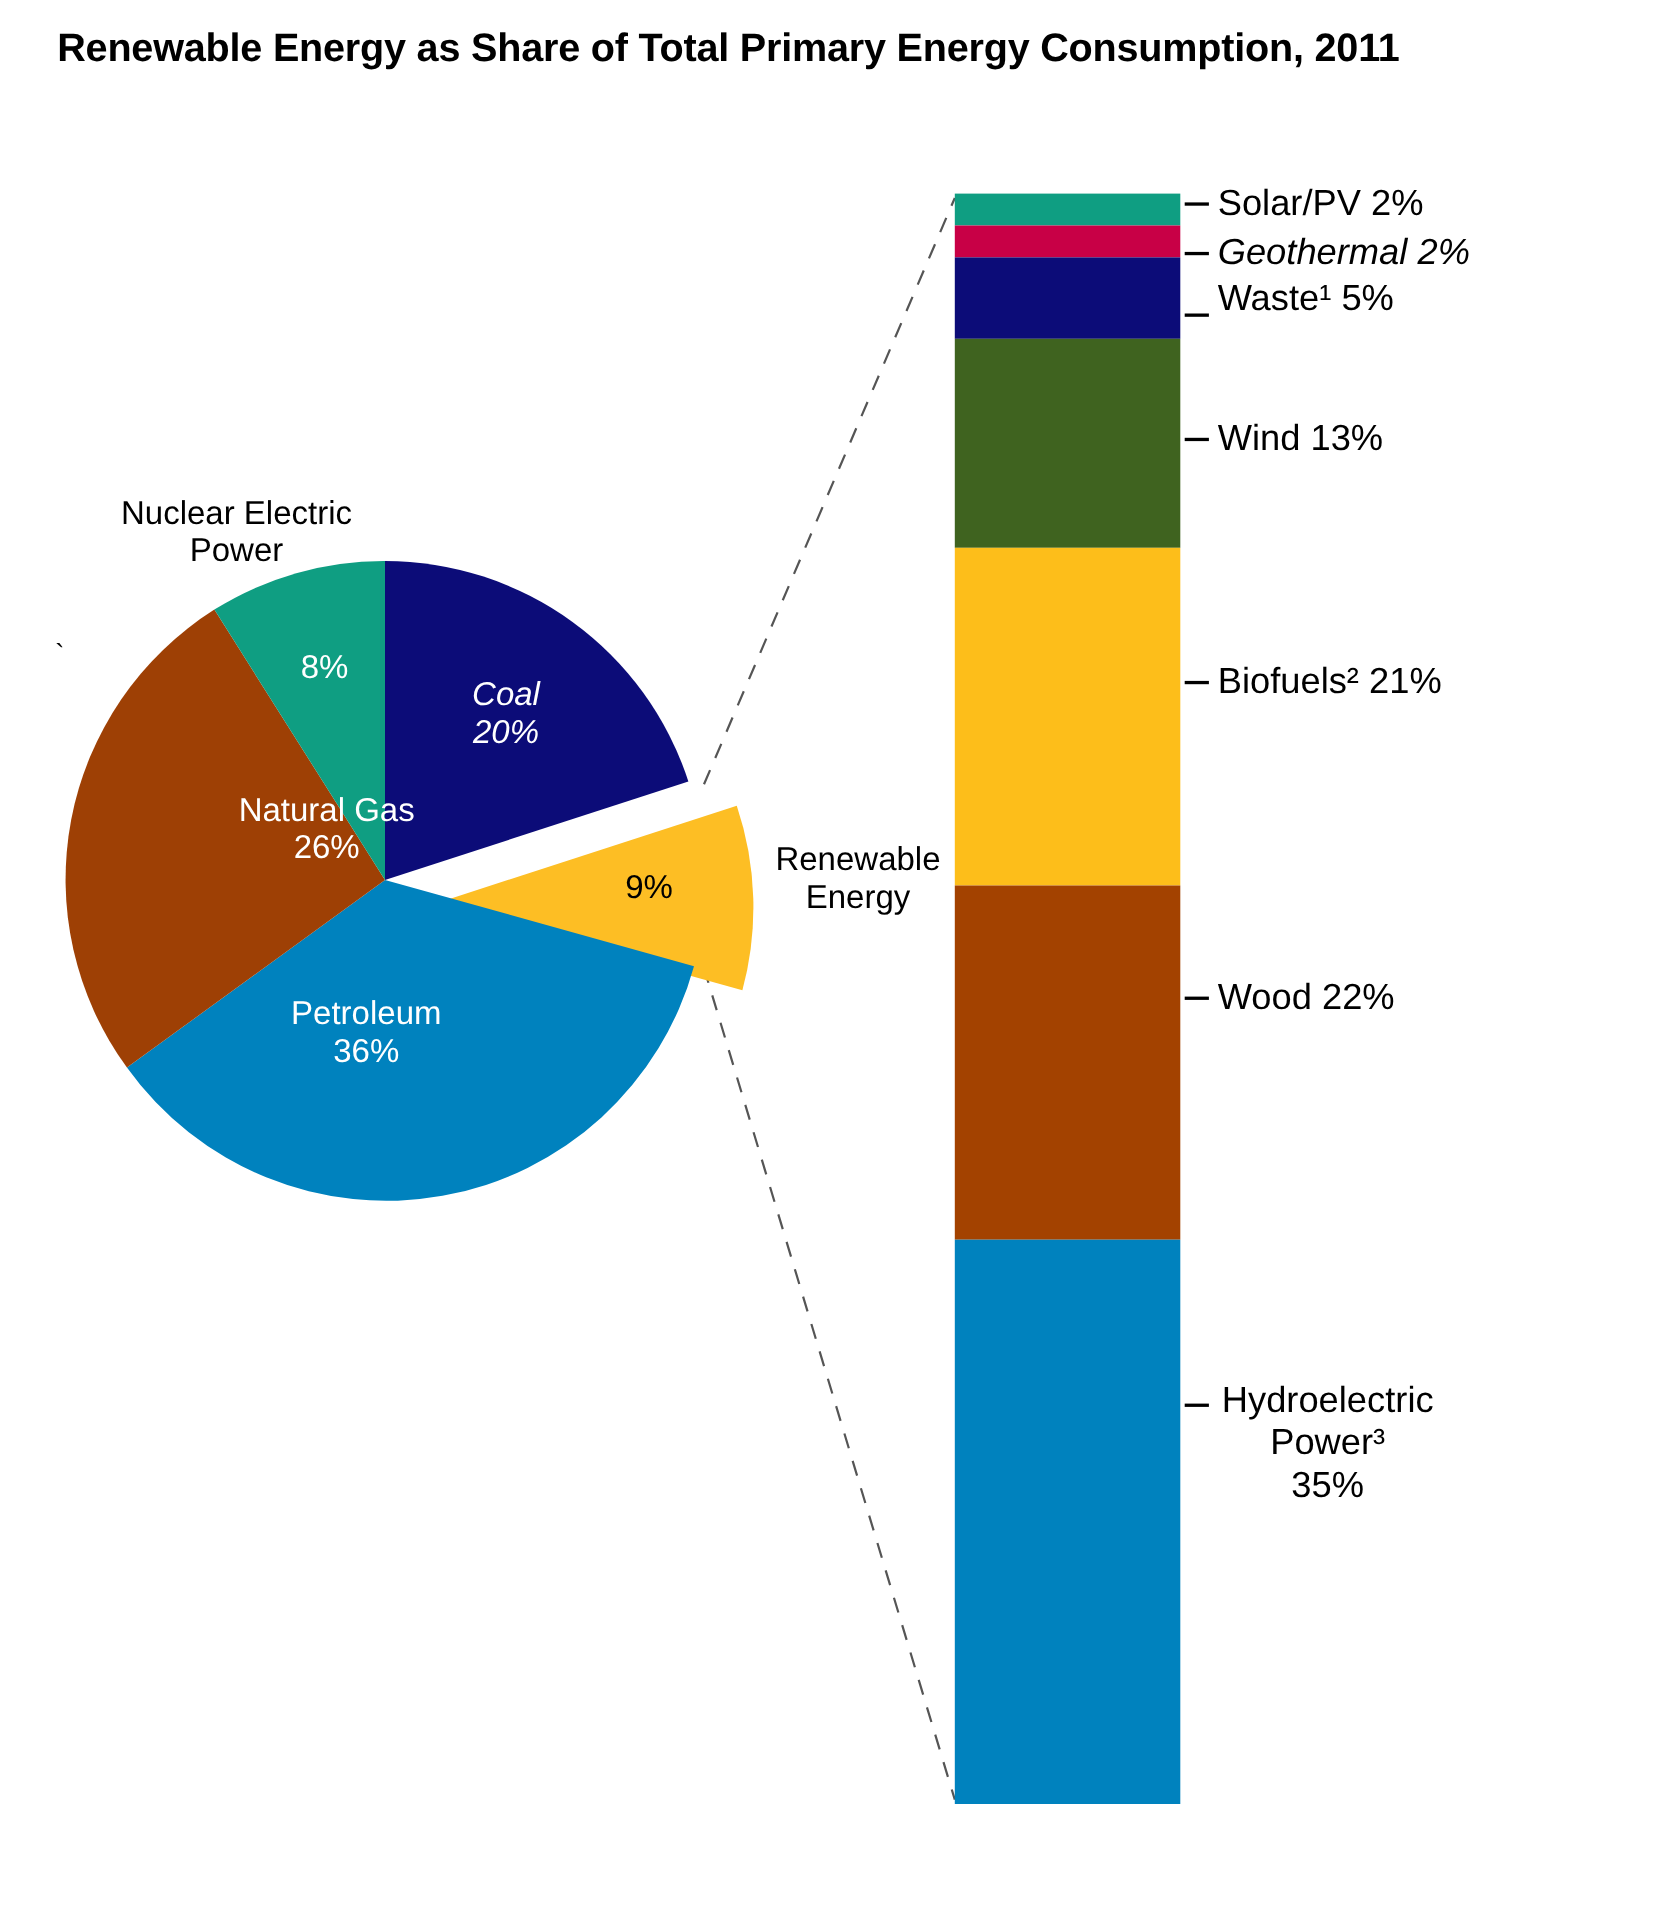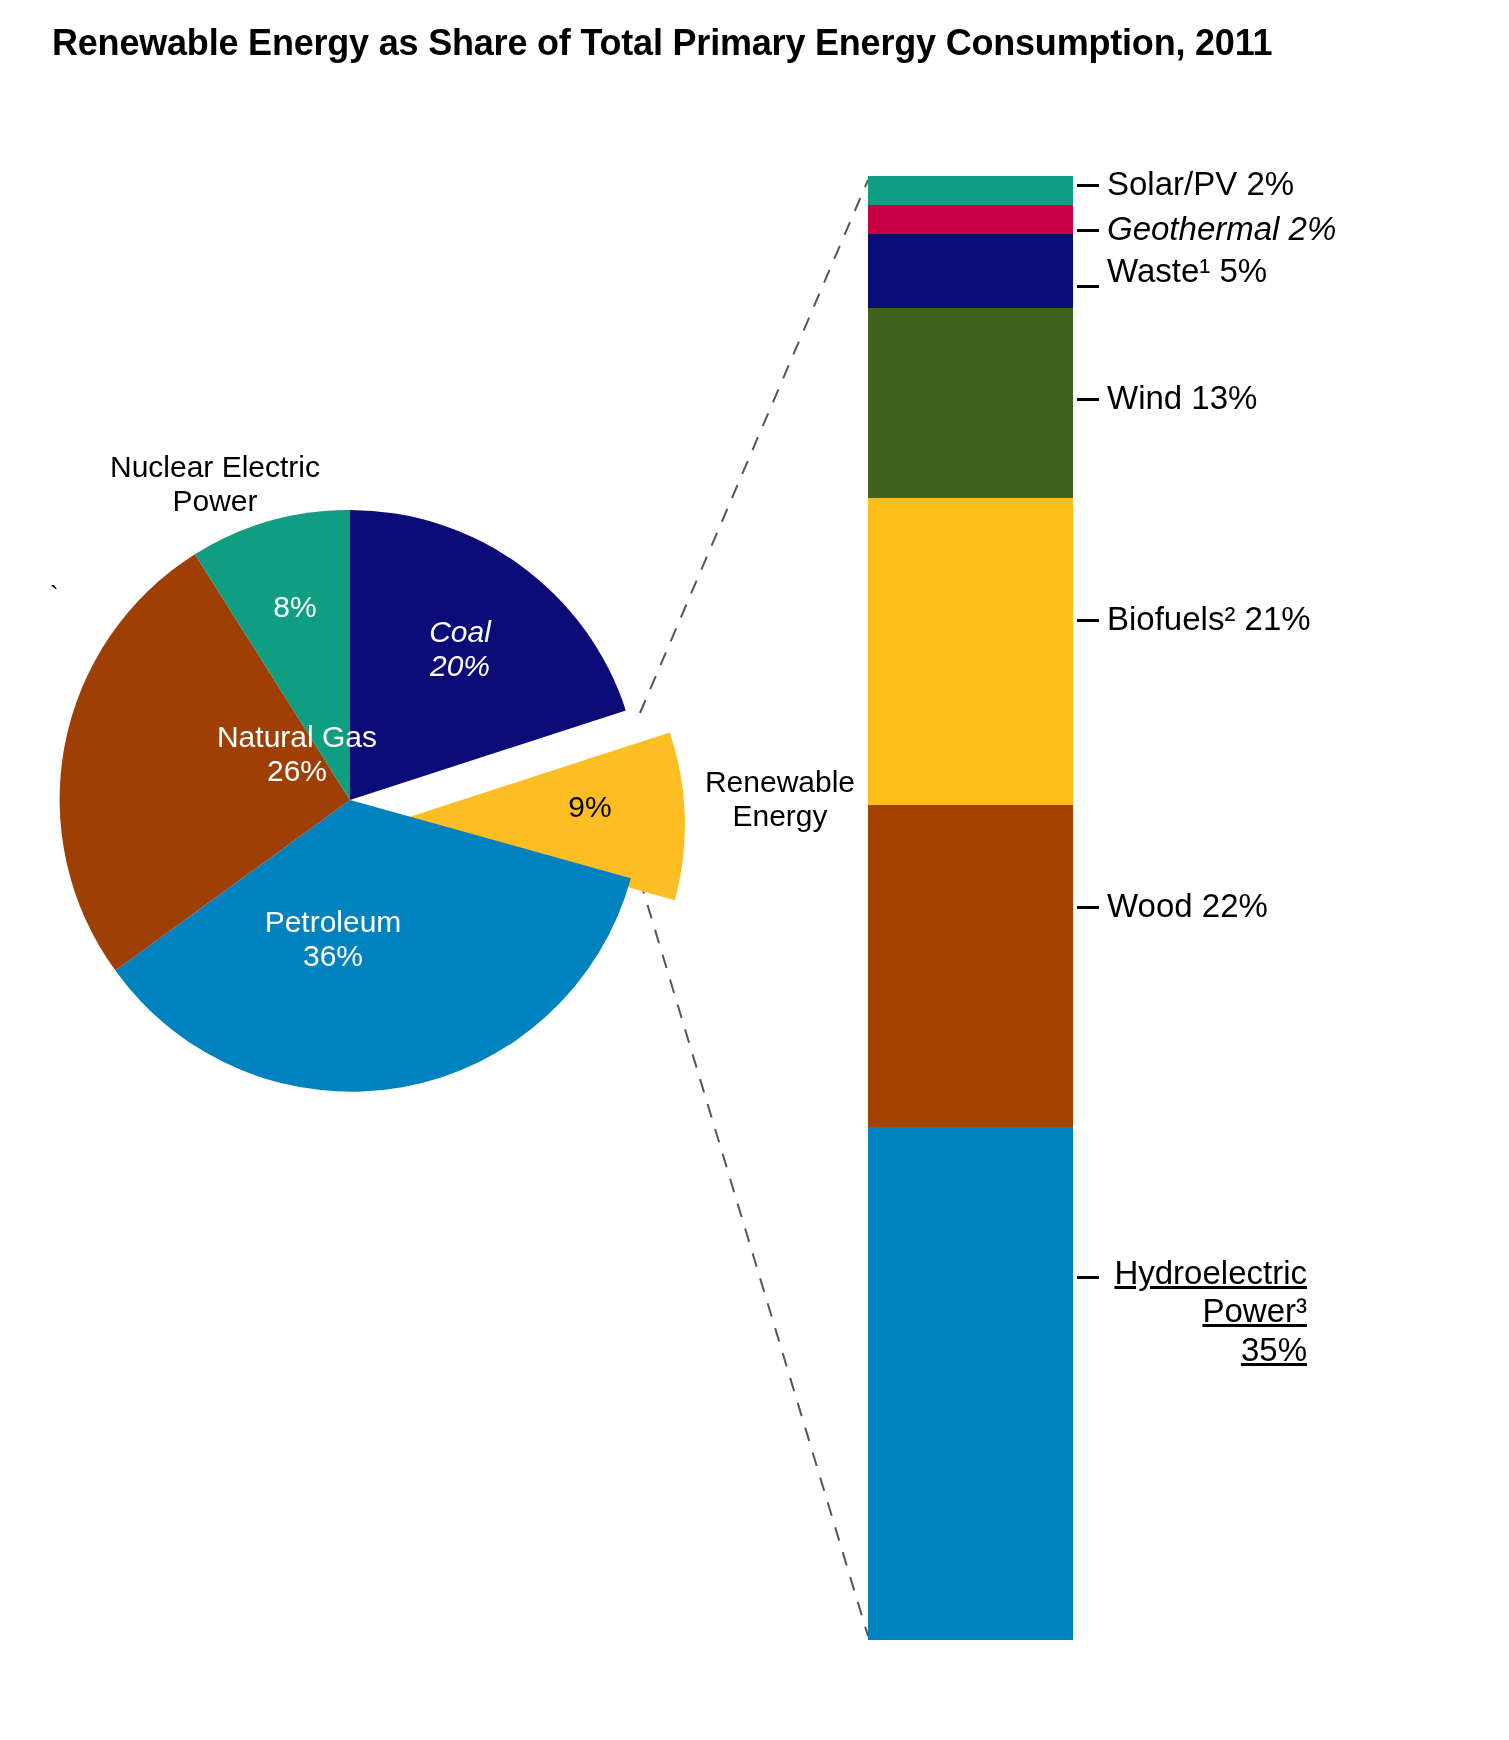--- a/index.html
+++ b/index.html
@@ -183,18 +183,18 @@
     <div class="tick-dash" style="left:4px;  top:398px;"></div>
     <div class="bar-label" style="left:34px; top:379px;">Wind 13%</div>
 
     <div class="tick-dash" style="left:4px;  top:619px;"></div>
     <div class="bar-label" style="left:34px; top:600px;">Biofuels² 21%</div>
 
     <div class="tick-dash" style="left:4px;  top:906px;"></div>
     <div class="bar-label" style="left:34px; top:887px;">Wood 22%</div>
 
     <div class="tick-dash" style="left:4px;  top:1276px;"></div>
-    <div class="bar-label" style="left:34px; top:1254px; text-align:right; width:200px;text-decoration:underline;">Hydroelectric
+    <div class="bar-label" style="left:34px; top:1254px; text-align:center; width:200px;">Hydroelectric
 Power³
 35%</div>
   </div>
 
 </div>
 
 </body></html>

